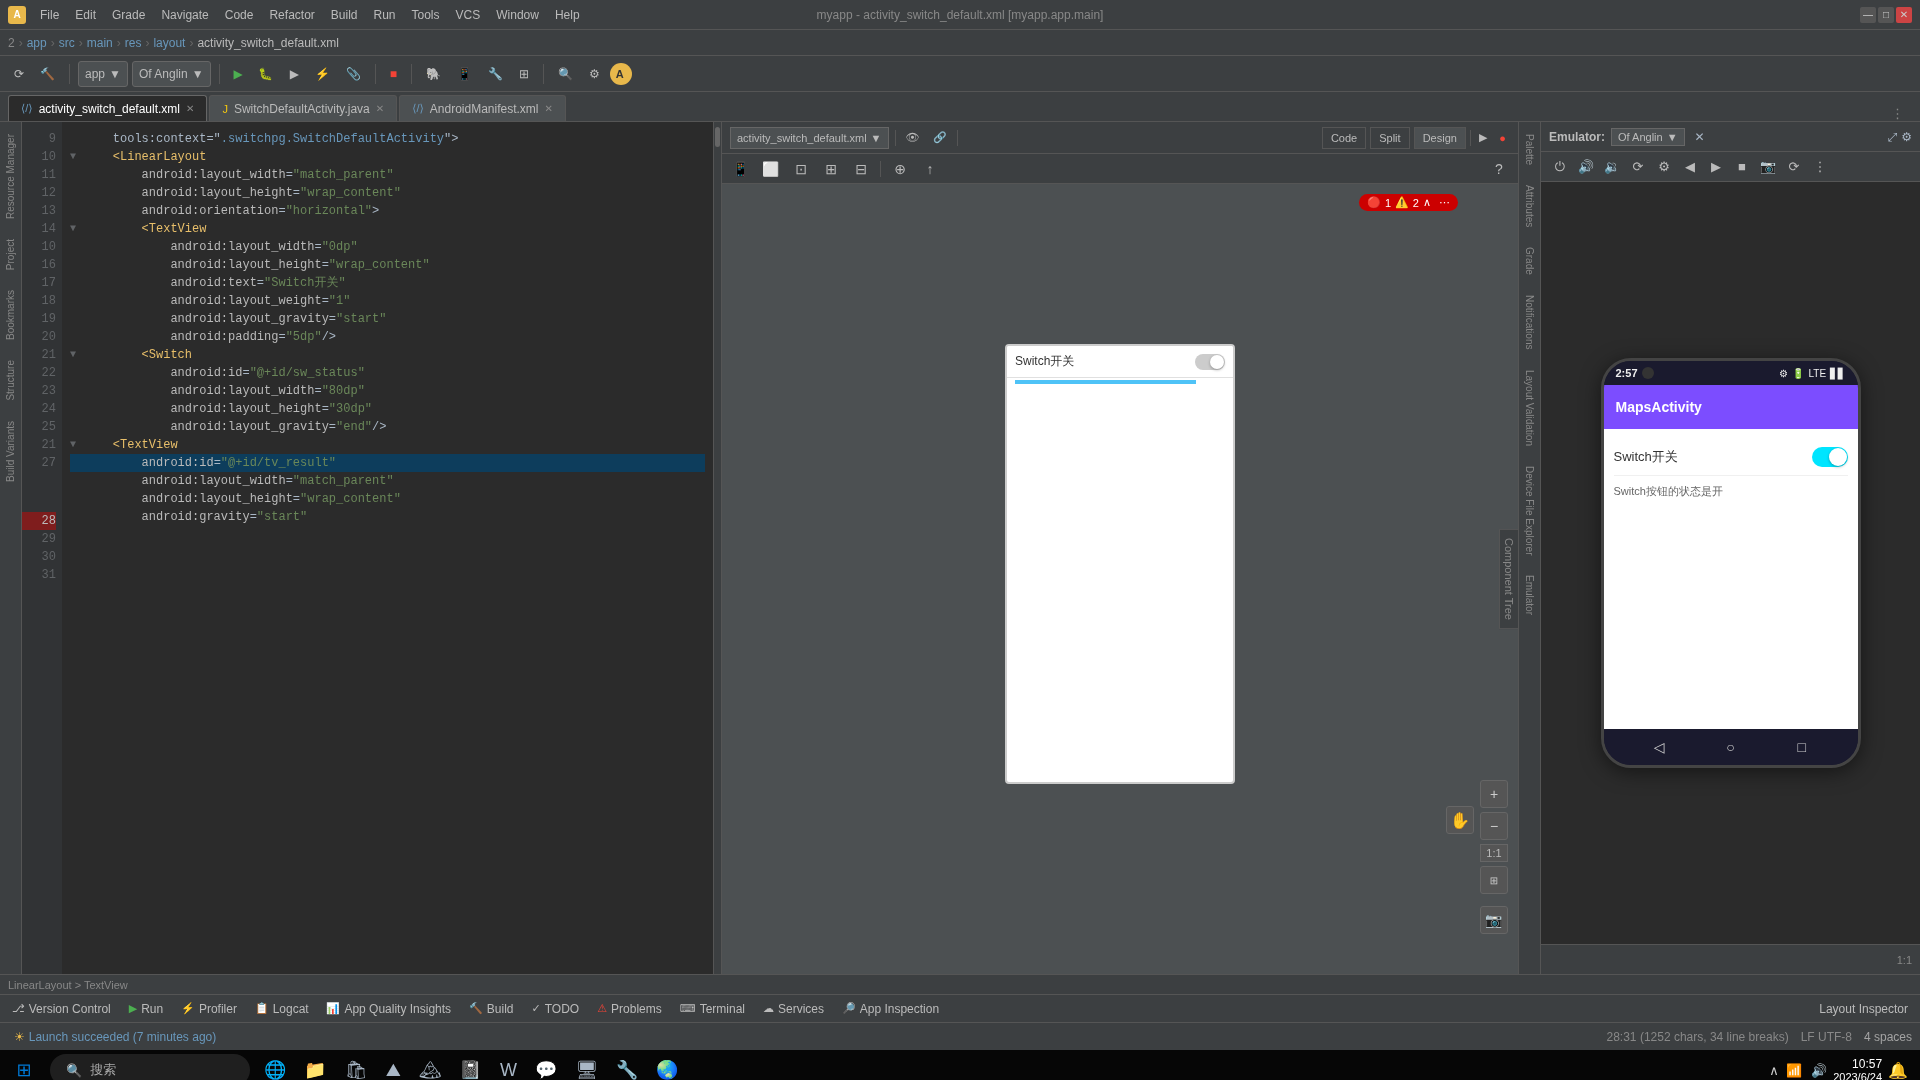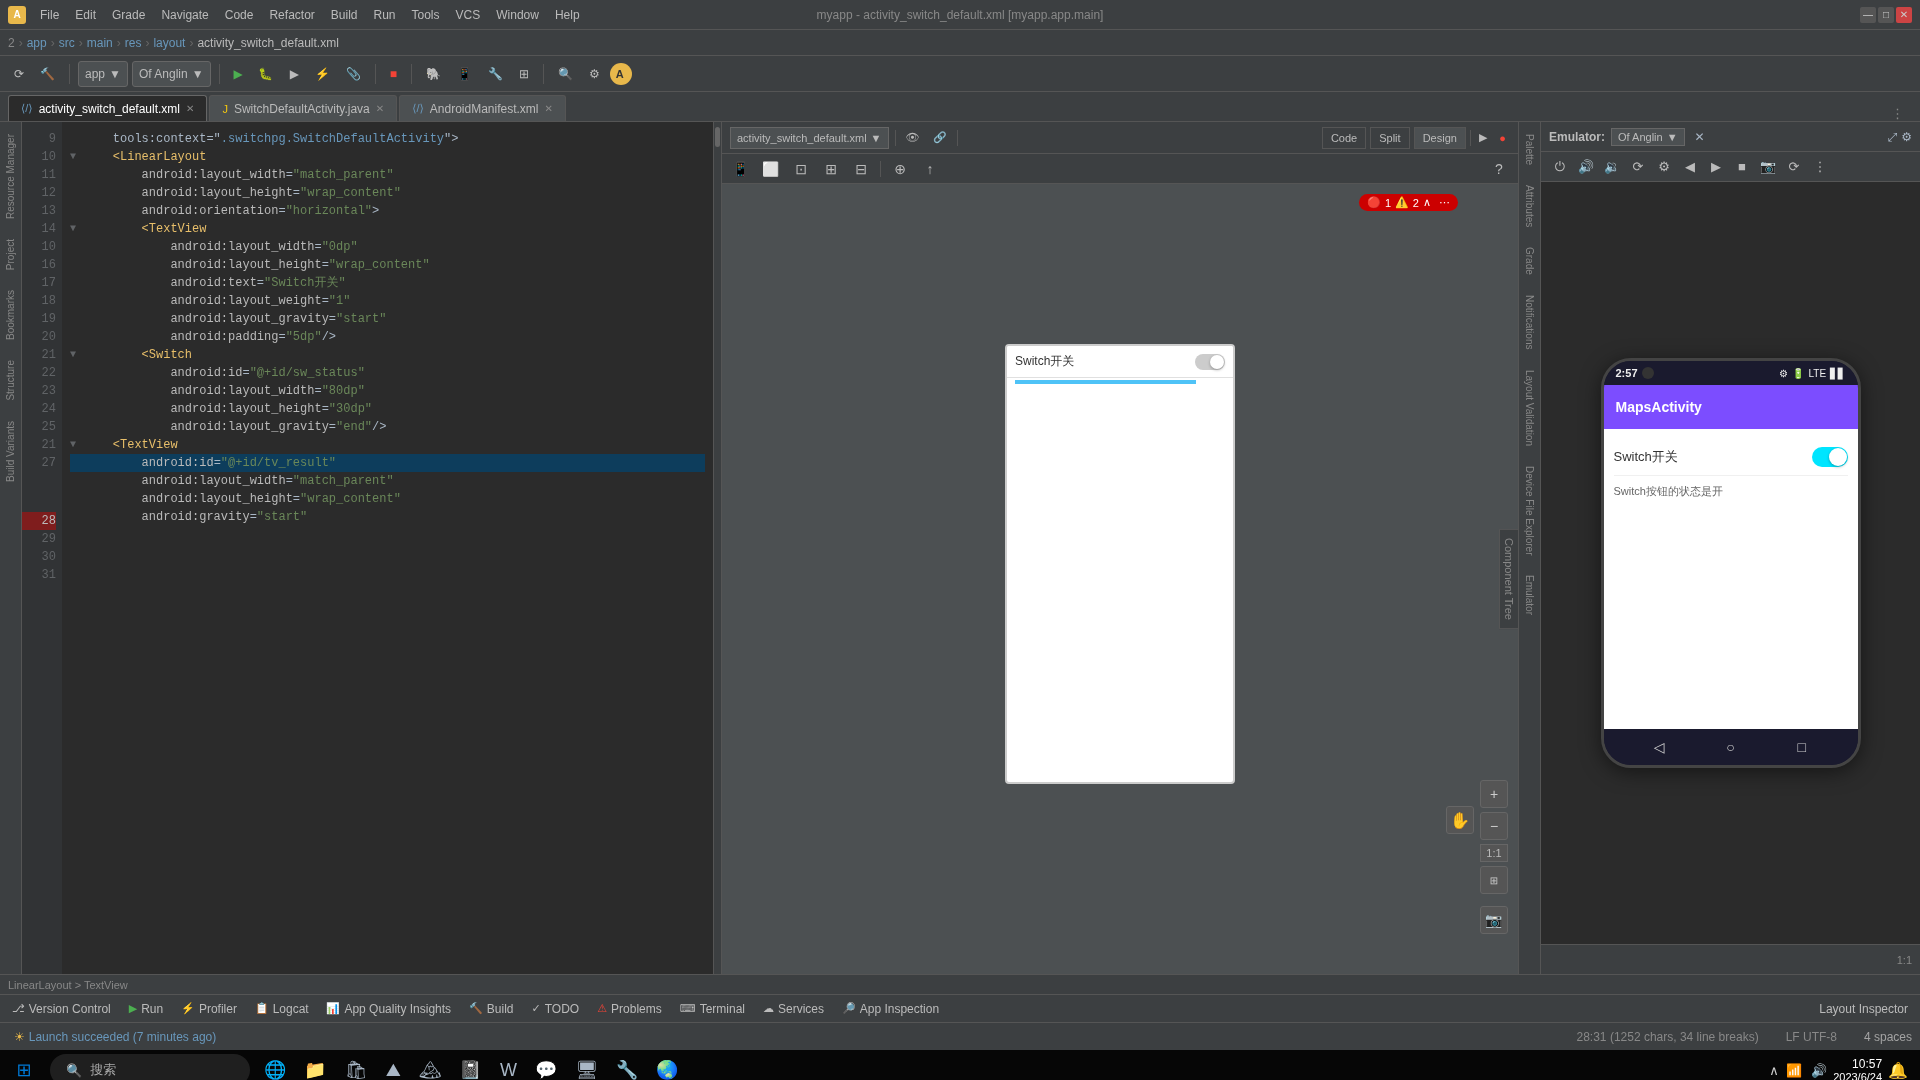--- a/index.html
+++ b/index.html
@@ -386,21 +386,21 @@
       font-size: 12px;
       color: #6897bb;
       gap: 8px;
     }
     #status-bar .status-btn {
       display: flex; align-items: center; gap: 4px;
       padding: 2px 6px; cursor: pointer;
       border-radius: 2px;
     }
     #status-bar .status-right {
-      margin-left: auto; display: flex; align-items: center; gap: 27px;
+      margin-left: auto; display: flex; align-items: center; gap: 12px;
       color: #888;
     }
 
     
     #bottom-toolbar {
       height: 28px;
       background: #3c3f41;
       border-top: 1px solid #555;
       display: flex;
       align-items: center;

